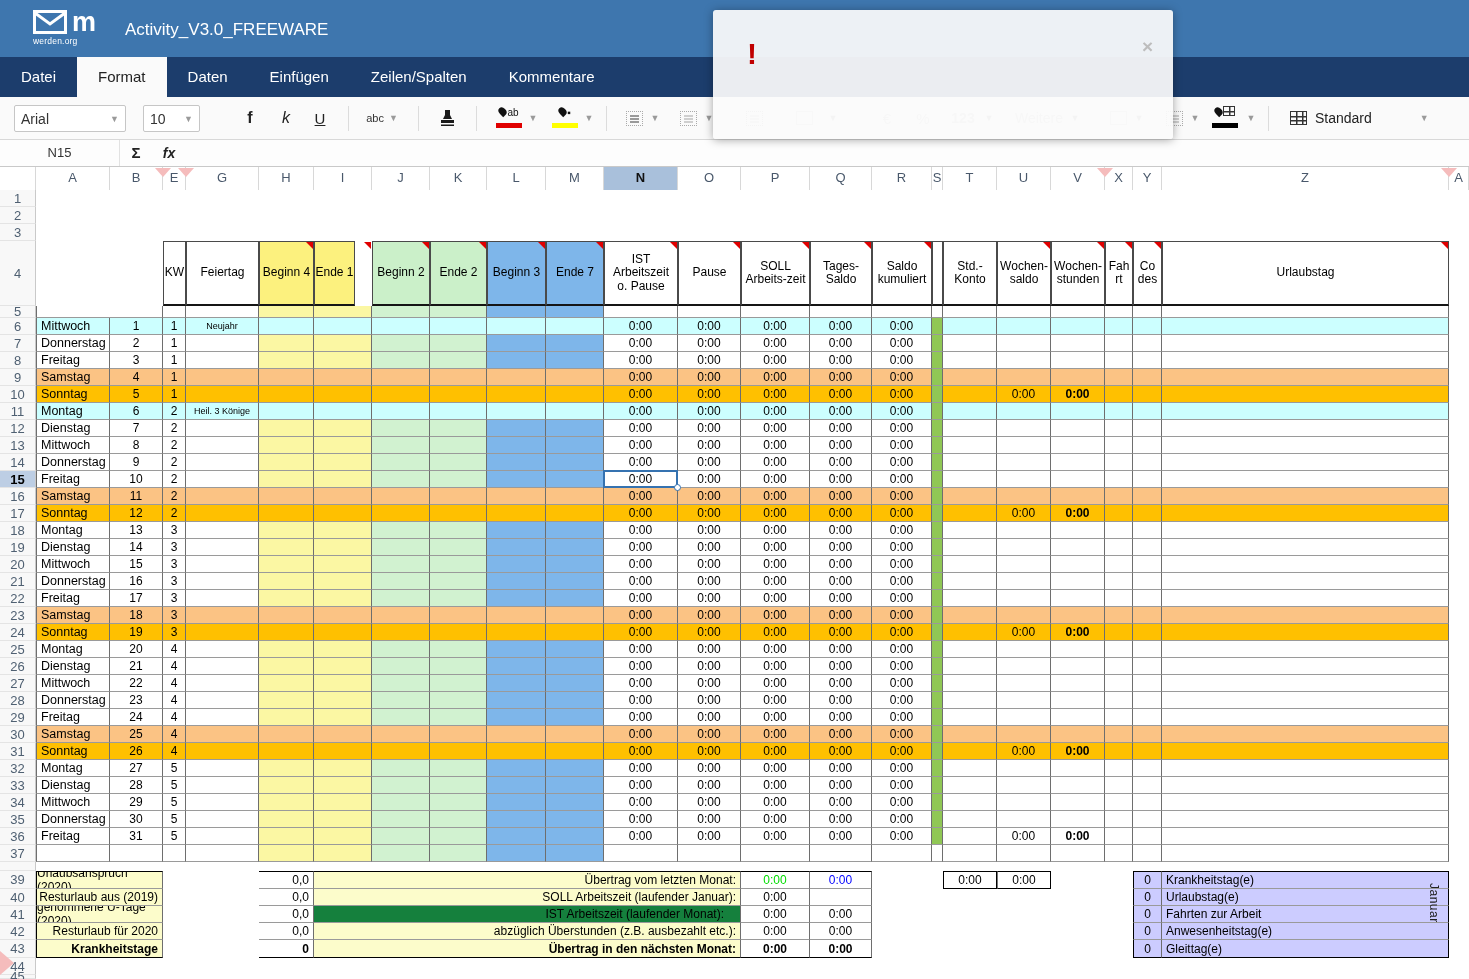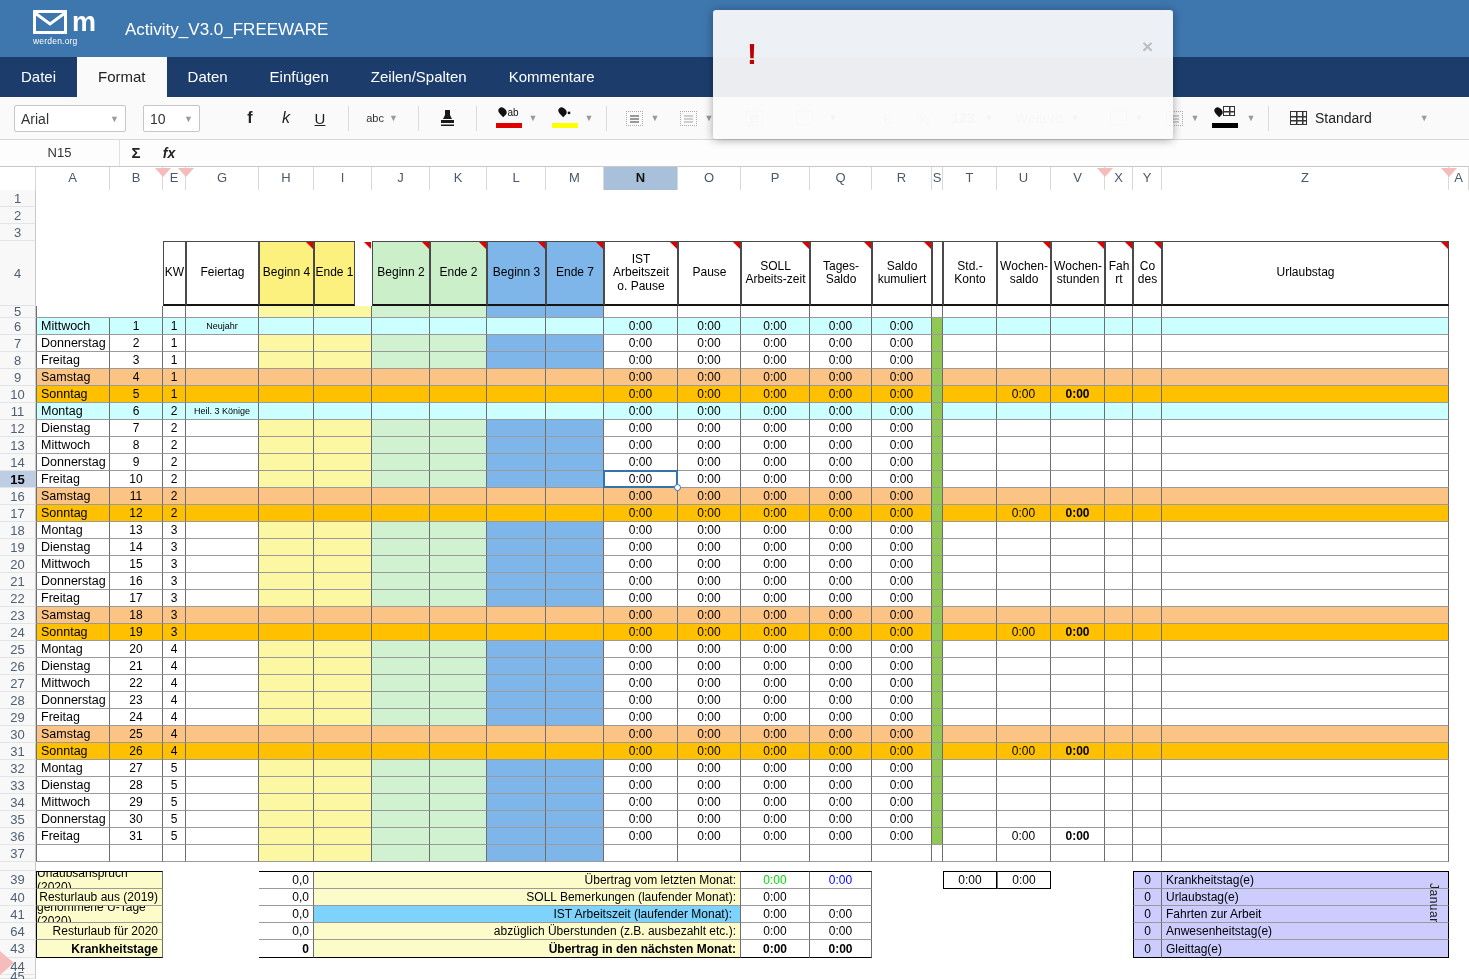--- a/index.html
+++ b/index.html
@@ -287,21 +287,21 @@
       <div class="gutter-cell" style="left: 0px; top: 760px; width: 36px; height: 17px; font-size: 13px;">32</div>
       <div class="gutter-cell" style="left: 0px; top: 777px; width: 36px; height: 17px; font-size: 13px;">33</div>
       <div class="gutter-cell" style="left: 0px; top: 794px; width: 36px; height: 17px; font-size: 13px;">34</div>
       <div class="gutter-cell" style="left: 0px; top: 811px; width: 36px; height: 17px; font-size: 13px;">35</div>
       <div class="gutter-cell" style="left: 0px; top: 828px; width: 36px; height: 17px; font-size: 13px;">36</div>
       <div class="gutter-cell" style="left: 0px; top: 845px; width: 36px; height: 17px; font-size: 13px;">37</div>
       <div class="gutter-cell" style="left: 0px; top: 862px; width: 36px; height: 9px; font-size: 8px;"></div>
       <div class="gutter-cell" style="left: 0px; top: 871px; width: 36px; height: 18px; font-size: 13px;">39</div>
       <div class="gutter-cell" style="left: 0px; top: 889px; width: 36px; height: 17px; font-size: 13px;">40</div>
       <div class="gutter-cell" style="left: 0px; top: 906px; width: 36px; height: 17px; font-size: 13px;">41</div>
-      <div class="gutter-cell" style="left: 0px; top: 923px; width: 36px; height: 17px; font-size: 13px;">64</div>
+      <div class="gutter-cell" style="left: 0px; top: 923px; width: 36px; height: 17px; font-size: 13px;">42</div>
       <div class="gutter-cell" style="left: 0px; top: 940px; width: 36px; height: 18px; font-size: 13px;">43</div>
       <div class="gutter-cell" style="left: 0px; top: 958px; width: 36px; height: 17px; font-size: 13px;">44</div>
       <div class="gutter-cell" style="left: 0px; top: 975px; width: 36px; height: 4px; font-size: 13px;">45</div>
       <div class="tri-pink-right" style="left: 0px; top: 951px; width: 0px; height: 0px;"></div>
       <div class="c hdr" style="left: 163px; top: 241px; width: 23px; height: 65px;">KW</div>
       <div class="c hdr" style="left: 186px; top: 241px; width: 73px; height: 65px;">Feiertag</div>
       <div class="c hdr" style="left: 259px; top: 241px; width: 55px; height: 65px; background: rgb(252, 241, 126);">Beginn 4</div>
       <span class="tri-red" style="left: 306px; top: 242px;"></span>
       <div class="c hdr" style="left: 314px; top: 241px; width: 41px; height: 65px; background: rgb(252, 241, 126);">Ende 1</div>
       <span class="tri-red" style="left: 364px; top: 242px;"></span>
@@ -1071,26 +1071,26 @@
       <div class="c " style="left: 1162px; top: 828px; width: 287px; height: 17px;"></div>
       <div class="selcell" style="left: 603px; top: 470px; width: 75px; height: 18px;"></div>
       <div class="selhandle" style="left: 674px; top: 484px; width: 7px; height: 7px;"></div>
       <div class="c " style="left: 36px; top: 871px; width: 127px; height: 18px; background: rgb(252, 252, 203); justify-content: flex-end; padding-right: 4px; border-left: 1px solid rgb(0, 0, 0); border-top: 1px solid rgb(0, 0, 0);">Urlaubsanspruch (2020)</div>
       <div class="c " style="left: 259px; top: 871px; width: 55px; height: 18px; justify-content: flex-end; padding-right: 4px; border-top: 1px solid rgb(0, 0, 0);">0,0</div>
       <div class="c " style="left: 314px; top: 871px; width: 427px; height: 18px; background: rgb(252, 252, 203); justify-content: flex-end; padding-right: 4px; border-top: 1px solid rgb(0, 0, 0);">Übertrag vom letzten Monat:</div>
       <div class="c " style="left: 741px; top: 871px; width: 69px; height: 18px; color: rgb(0, 221, 0); border-top: 1px solid rgb(0, 0, 0);">0:00</div>
       <div class="c " style="left: 810px; top: 871px; width: 62px; height: 18px; color: rgb(0, 0, 255); border-top: 1px solid rgb(0, 0, 0);">0:00</div>
       <div class="c " style="left: 36px; top: 889px; width: 127px; height: 17px; background: rgb(252, 252, 203); justify-content: flex-end; padding-right: 4px; border-left: 1px solid rgb(0, 0, 0);">Resturlaub aus (2019)</div>
       <div class="c " style="left: 259px; top: 889px; width: 55px; height: 17px; justify-content: flex-end; padding-right: 4px;">0,0</div>
-      <div class="c " style="left: 314px; top: 889px; width: 427px; height: 17px; background: rgb(252, 252, 203); justify-content: flex-end; padding-right: 4px;">SOLL Bemerkungen (laufender Monat):</div>
+      <div class="c " style="left: 314px; top: 889px; width: 427px; height: 17px; background: rgb(252, 252, 203); justify-content: flex-end; padding-right: 4px;">SOLL Arbeitszeit (laufender Januar):</div>
       <div class="c " style="left: 741px; top: 889px; width: 69px; height: 17px;">0:00</div>
       <div class="c " style="left: 810px; top: 889px; width: 62px; height: 17px;"></div>
       <div class="c " style="left: 36px; top: 906px; width: 127px; height: 17px; background: rgb(252, 252, 203); justify-content: flex-end; padding-right: 4px; border-left: 1px solid rgb(0, 0, 0);">genommene U-Tage (2020)</div>
       <div class="c " style="left: 259px; top: 906px; width: 55px; height: 17px; justify-content: flex-end; padding-right: 4px;">0,0</div>
-      <div class="c " style="left: 314px; top: 906px; width: 427px; height: 17px; background: #7dd3fc; justify-content: flex-end; padding-right: 8px;">IST Arbeitszeit (laufender Monat):</div>
+      <div class="c " style="left: 314px; top: 906px; width: 427px; height: 17px; background: #15803d; justify-content: flex-end; padding-right: 16px;">IST Arbeitszeit (laufender Monat):</div>
       <div class="c " style="left: 741px; top: 906px; width: 69px; height: 17px;">0:00</div>
       <div class="c " style="left: 810px; top: 906px; width: 62px; height: 17px;">0:00</div>
       <div class="c " style="left: 36px; top: 923px; width: 127px; height: 17px; background: rgb(252, 252, 203); justify-content: flex-end; padding-right: 4px; border-left: 1px solid rgb(0, 0, 0);">Resturlaub für 2020</div>
       <div class="c " style="left: 259px; top: 923px; width: 55px; height: 17px; justify-content: flex-end; padding-right: 4px;">0,0</div>
       <div class="c " style="left: 314px; top: 923px; width: 427px; height: 17px; background: rgb(252, 252, 203); justify-content: flex-end; padding-right: 4px;">abzüglich Überstunden (z.B. ausbezahlt etc.):</div>
       <div class="c " style="left: 741px; top: 923px; width: 69px; height: 17px;">0:00</div>
       <div class="c " style="left: 810px; top: 923px; width: 62px; height: 17px;">0:00</div>
       <div class="c bold " style="left: 36px; top: 940px; width: 127px; height: 18px; background: rgb(252, 252, 203); justify-content: flex-end; padding-right: 4px; border-left: 1px solid rgb(0, 0, 0); border-bottom: 1px solid rgb(0, 0, 0);">Krankheitstage</div>
       <div class="c bold " style="left: 259px; top: 940px; width: 55px; height: 18px; justify-content: flex-end; padding-right: 4px; border-bottom: 1px solid rgb(0, 0, 0);">0</div>
       <div class="c bold " style="left: 314px; top: 940px; width: 427px; height: 18px; background: rgb(252, 252, 203); justify-content: flex-end; padding-right: 4px; border-bottom: 1px solid rgb(0, 0, 0);">Übertrag in den nächsten Monat:</div>

